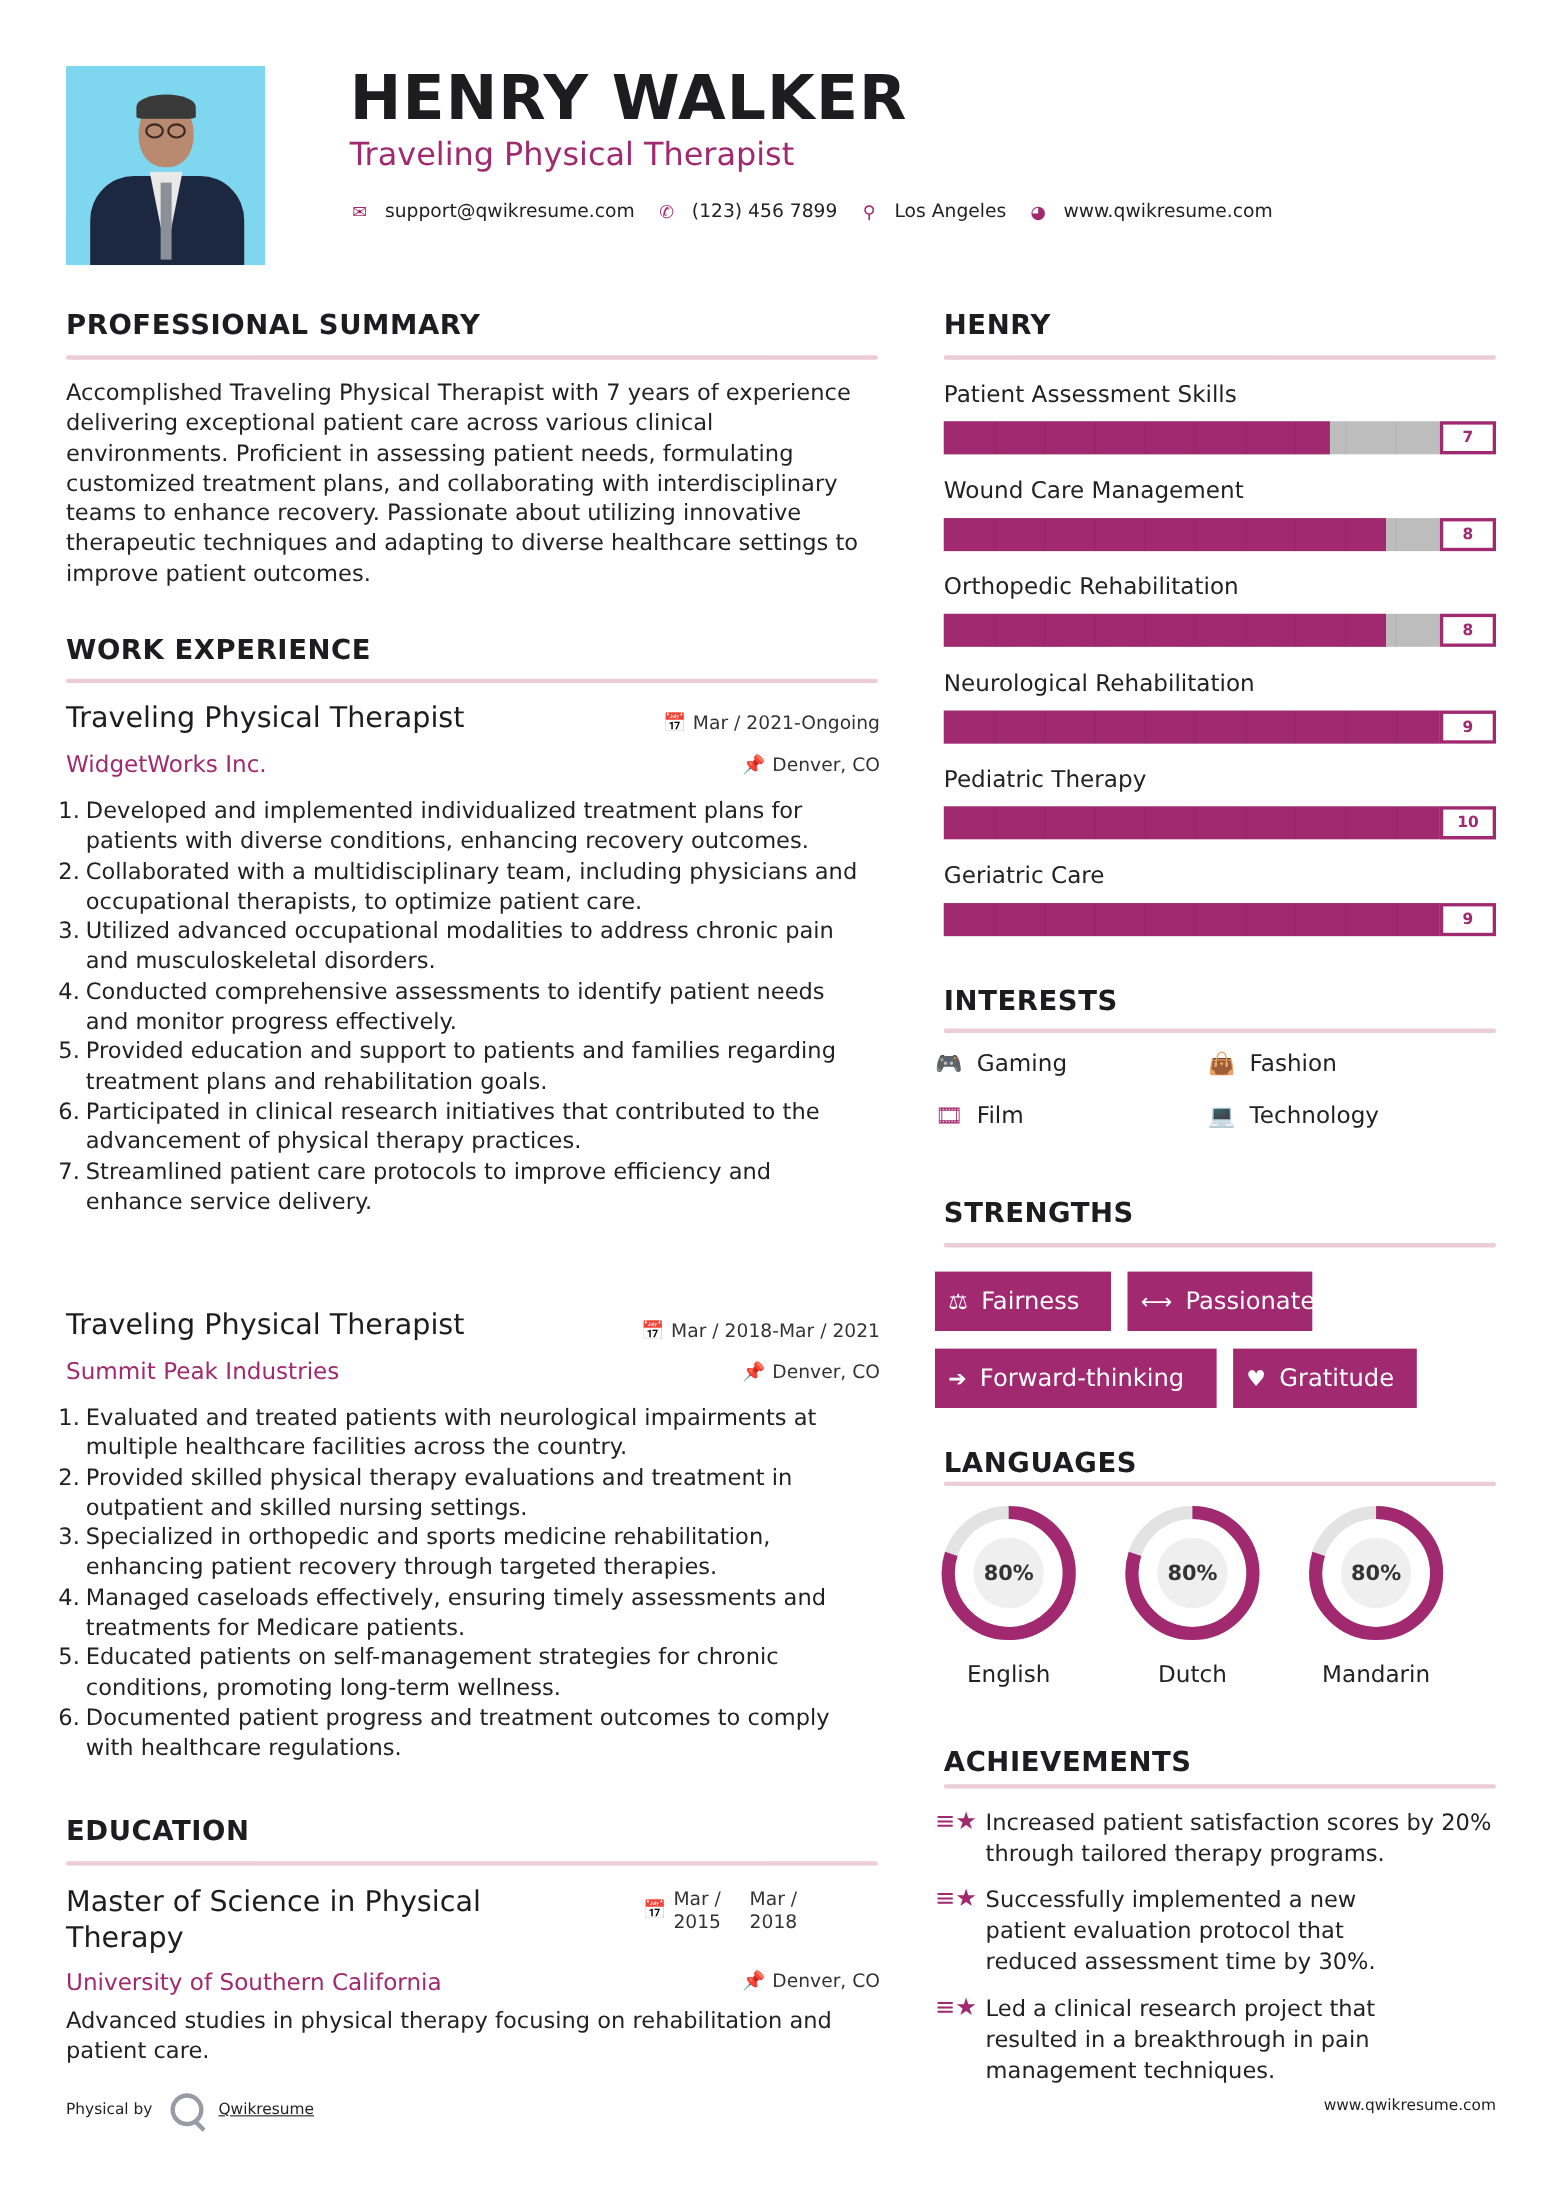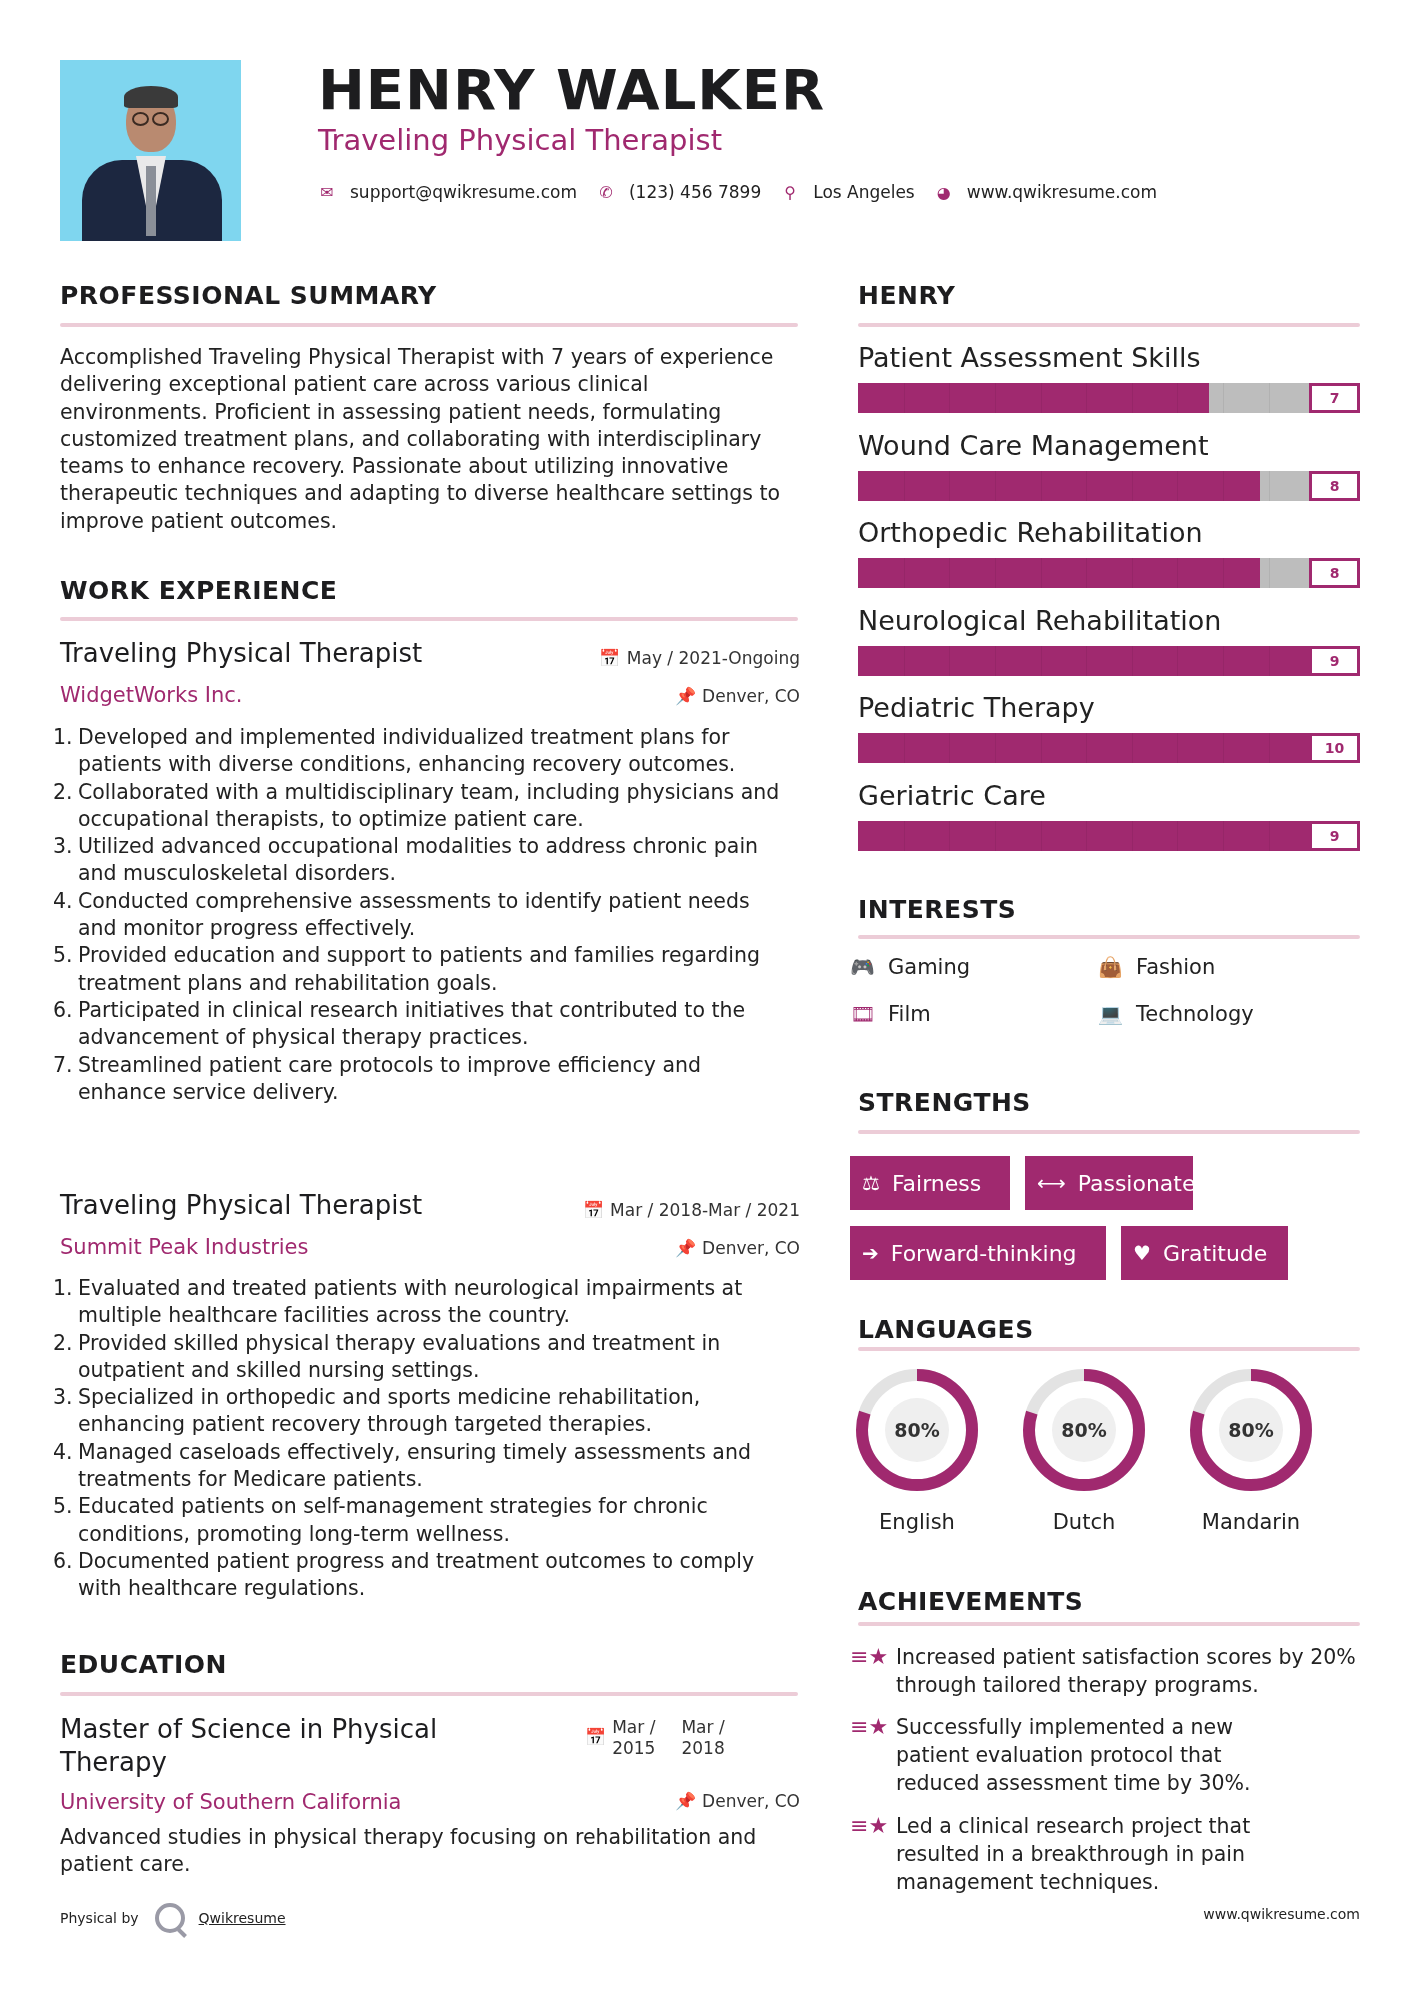--- a/index.html
+++ b/index.html
@@ -29,21 +29,21 @@
 
   .job-title { font-size: 26px; color: #1d1d1f; line-height: 32px; }
   .company { font-size: 21px; color: #a0296f; line-height: 28px; }
   .meta { font-size: 17px; color: #333; line-height: 22px; text-align: right; white-space: nowrap; }
   .meta .mi { color: #444; margin-right: 6px; }
 
   ol.bullets { list-style: none; font-size: 20.5px; line-height: 27.3px; color: #222; }
   ol.bullets li { position: relative; padding-left: 18px; }
   ol.bullets li .num { position: absolute; left: -7px; top: 0; }
 
-  .skill-label { font-size: 27px; color: #222; line-height: 28px; }
+  .skill-label { font-size: 21px; color: #222; line-height: 28px; }
   .skill-bar { position: absolute; height: 30px; width: 502px; background: #bdbdbd; display: flex; }
   .skill-bar .fill { height: 100%; background: #a0296f; }
   .skill-bar .seg { position: absolute; top: 0; width: 1px; height: 100%; background: rgba(0,0,0,0.06); }
   .skill-box { position: absolute; right: 0; top: 0; width: 51px; height: 30px; border: 3px solid #a0296f; background: #fff; color: #a0296f; font-size: 14px; font-weight: bold; text-align: center; line-height: 24px; }
 
   .interest { display: flex; align-items: center; font-size: 21px; color: #222; }
   .interest .ii { color: #a0296f; width: 26px; font-size: 20px; margin-right: 12px; text-align: center; }
 
   .chip { position: absolute; height: 54px; background: #a0296f; color: #fff; font-size: 22px; display: flex; align-items: center; padding: 0 12px; }
   .chip .chi { margin-right: 12px; font-size: 20px; }
@@ -94,21 +94,21 @@
 
 <div class="abs sec-h" style="left:60px; top:279px;">PROFESSIONAL SUMMARY</div>
 <div class="abs divider" style="left:60px; top:323px; width:738px;"></div>
 <div class="abs para" style="left:60px; top:344px; width:740px;">Accomplished Traveling Physical Therapist with 7 years of experience delivering exceptional patient care across various clinical environments. Proficient in assessing patient needs, formulating customized treatment plans, and collaborating with interdisciplinary teams to enhance recovery. Passionate about utilizing innovative therapeutic techniques and adapting to diverse healthcare settings to improve patient outcomes.</div>
 
 <div class="abs sec-h" style="left:60px; top:574px;">WORK EXPERIENCE</div>
 <div class="abs divider" style="left:60px; top:617px; width:738px;"></div>
 
 <div class="abs job-title" style="left:60px; top:637px;">Traveling Physical Therapist</div>
 <div class="abs meta" style="right:607px; top:647px;">
-  <span class="mi">📅</span><span>May / 2021-Ongoing</span>
+  <span class="mi">📅</span><span>Mar / 2021-Ongoing</span>
 </div>
 <div class="abs company" style="left:60px; top:681px;">WidgetWorks Inc.</div>
 <div class="abs meta" style="right:607px; top:685px;">
   <span class="mi">📌</span><span>Denver, CO</span>
 </div>
 <ol class="abs bullets" style="left:60px; top:724px; width:730px;">
   <li><span class="num">1.</span><span>Developed and implemented individualized treatment plans for patients with diverse conditions, enhancing recovery outcomes.</span></li>
   <li><span class="num">2.</span><span>Collaborated with a multidisciplinary team, including physicians and occupational therapists, to optimize patient care.</span></li>
   <li><span class="num">3.</span><span>Utilized advanced occupational modalities to address chronic pain and musculoskeletal disorders.</span></li>
   <li><span class="num">4.</span><span>Conducted comprehensive assessments to identify patient needs and monitor progress effectively.</span></li>

